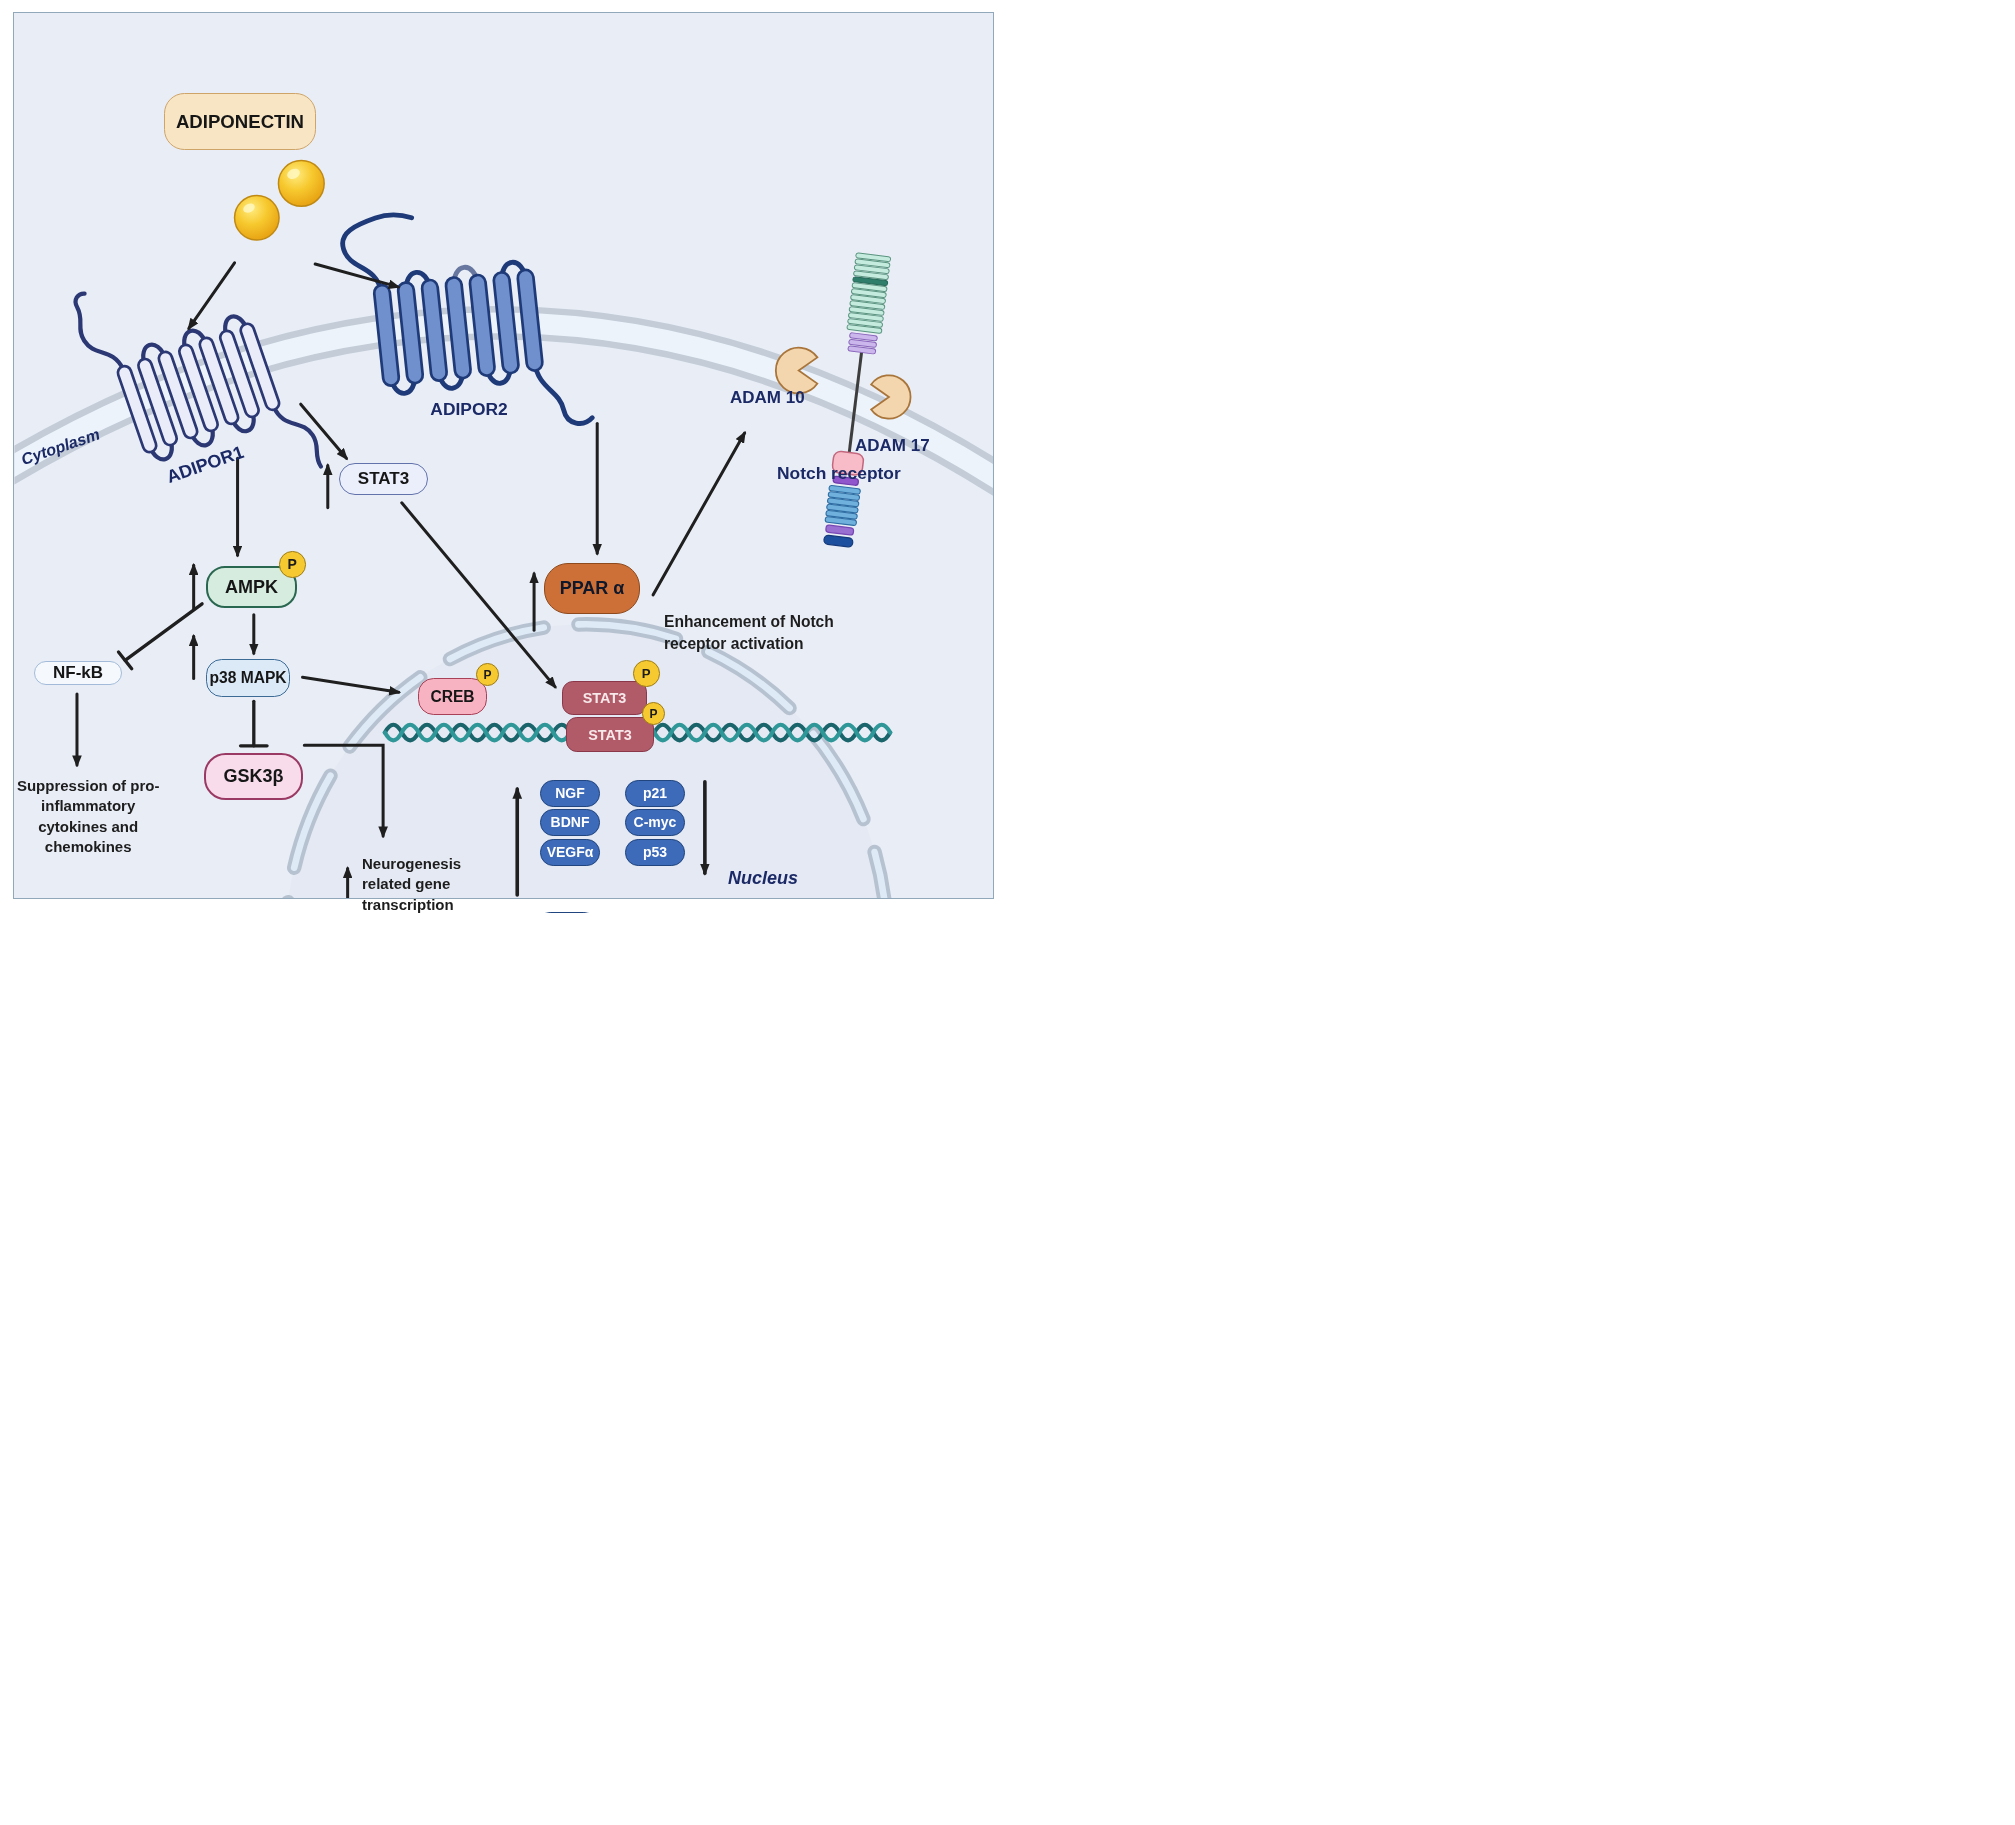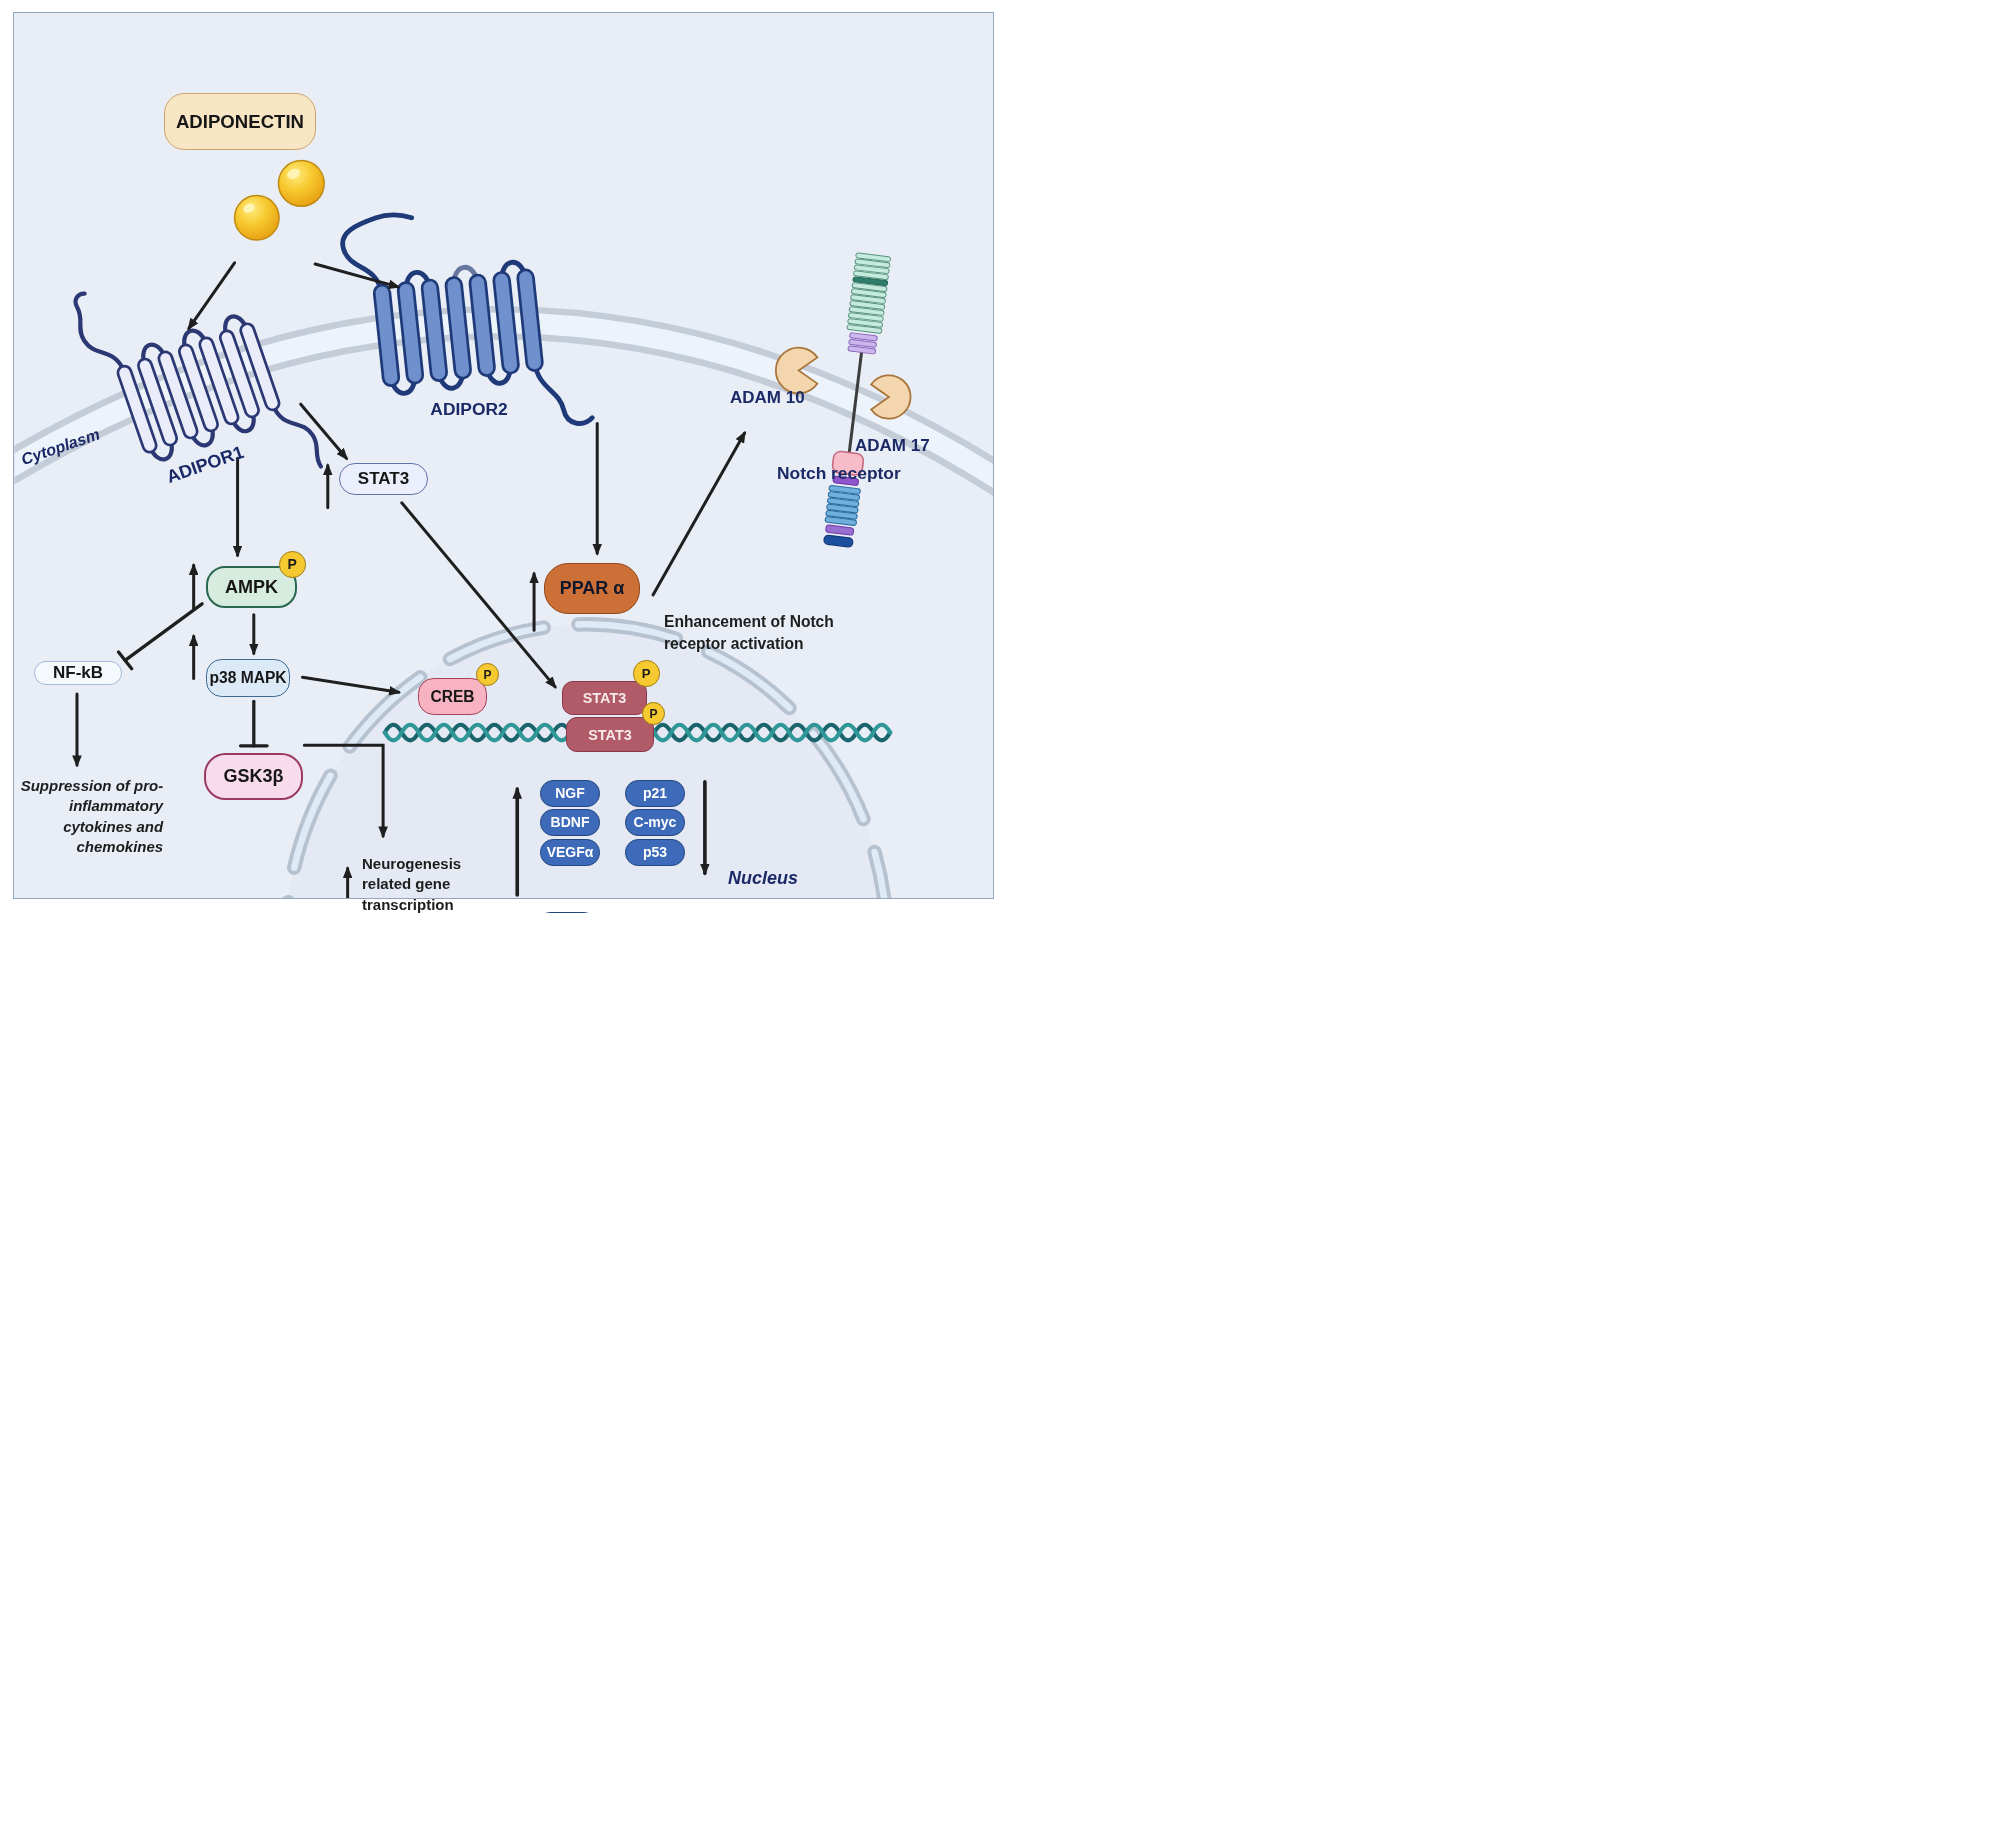--- a/index.html
+++ b/index.html
@@ -218,21 +218,21 @@
 
   <div class="lbl" style="left:730px;top:388px;font-size:17px;">ADAM 10</div>
   <div class="lbl" style="left:855px;top:420px;font-size:17px;margin-top:16px;">ADAM 17</div>
   <div class="lbl" style="left:777px;top:463px;font-size:17.4px;">Notch receptor</div>
 
   <div class="ann" style="left:664px;top:611px;width:186px;font-size:15.6px;line-height:22px;text-align:left;">
     <div>Enhancement of Notch</div>
     <div>receptor activation</div>
   </div>
 
-  <div class="ann" style="left:13.2px;top:776px;width:150px;font-size:15px;line-height:20.4px;text-align:right;font-style:italic;">
+  <div class="ann" style="left:13.2px;top:776px;width:150px;font-size:15px;line-height:20.4px;text-align:center;">
     <div>Suppression of pro-</div>
     <div>inflammatory</div>
     <div>cytokines and</div>
     <div>chemokines</div>
   </div>
 
   <div class="ann" style="left:362px;top:854px;width:138px;font-size:15px;line-height:20.4px;text-align:left;">
     <div>Neurogenesis</div>
     <div>related gene</div>
     <div>transcription</div>

